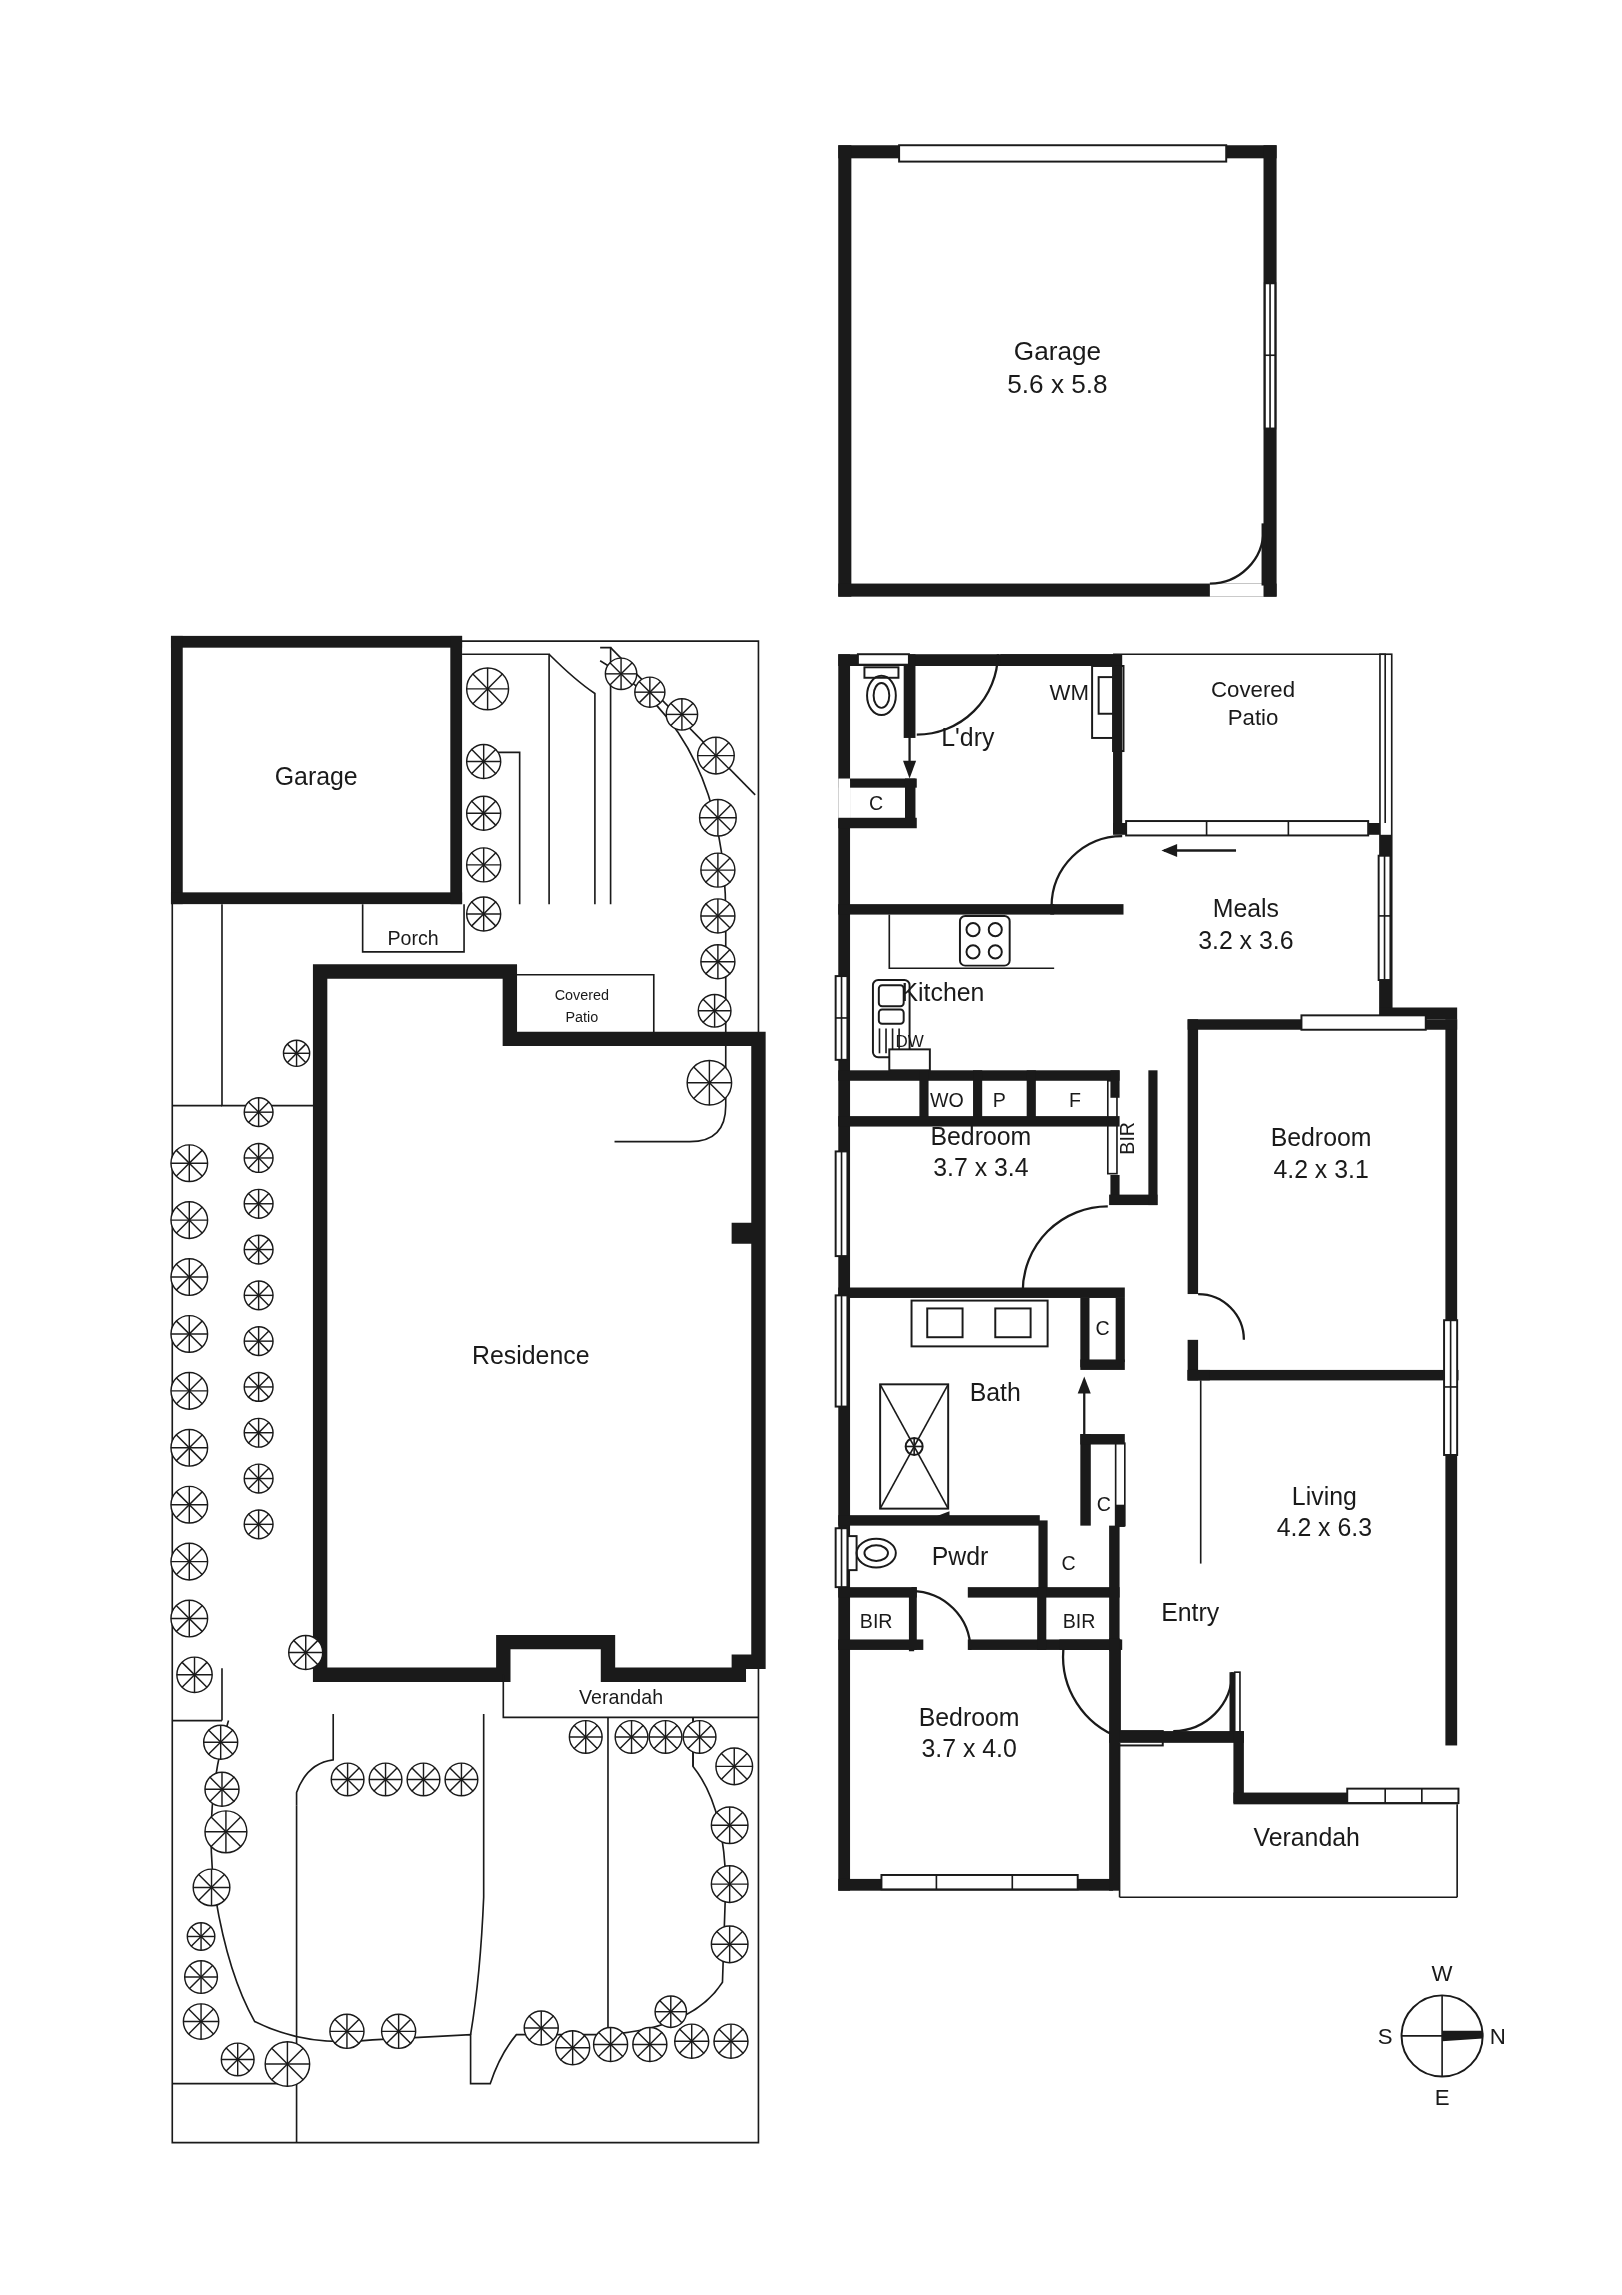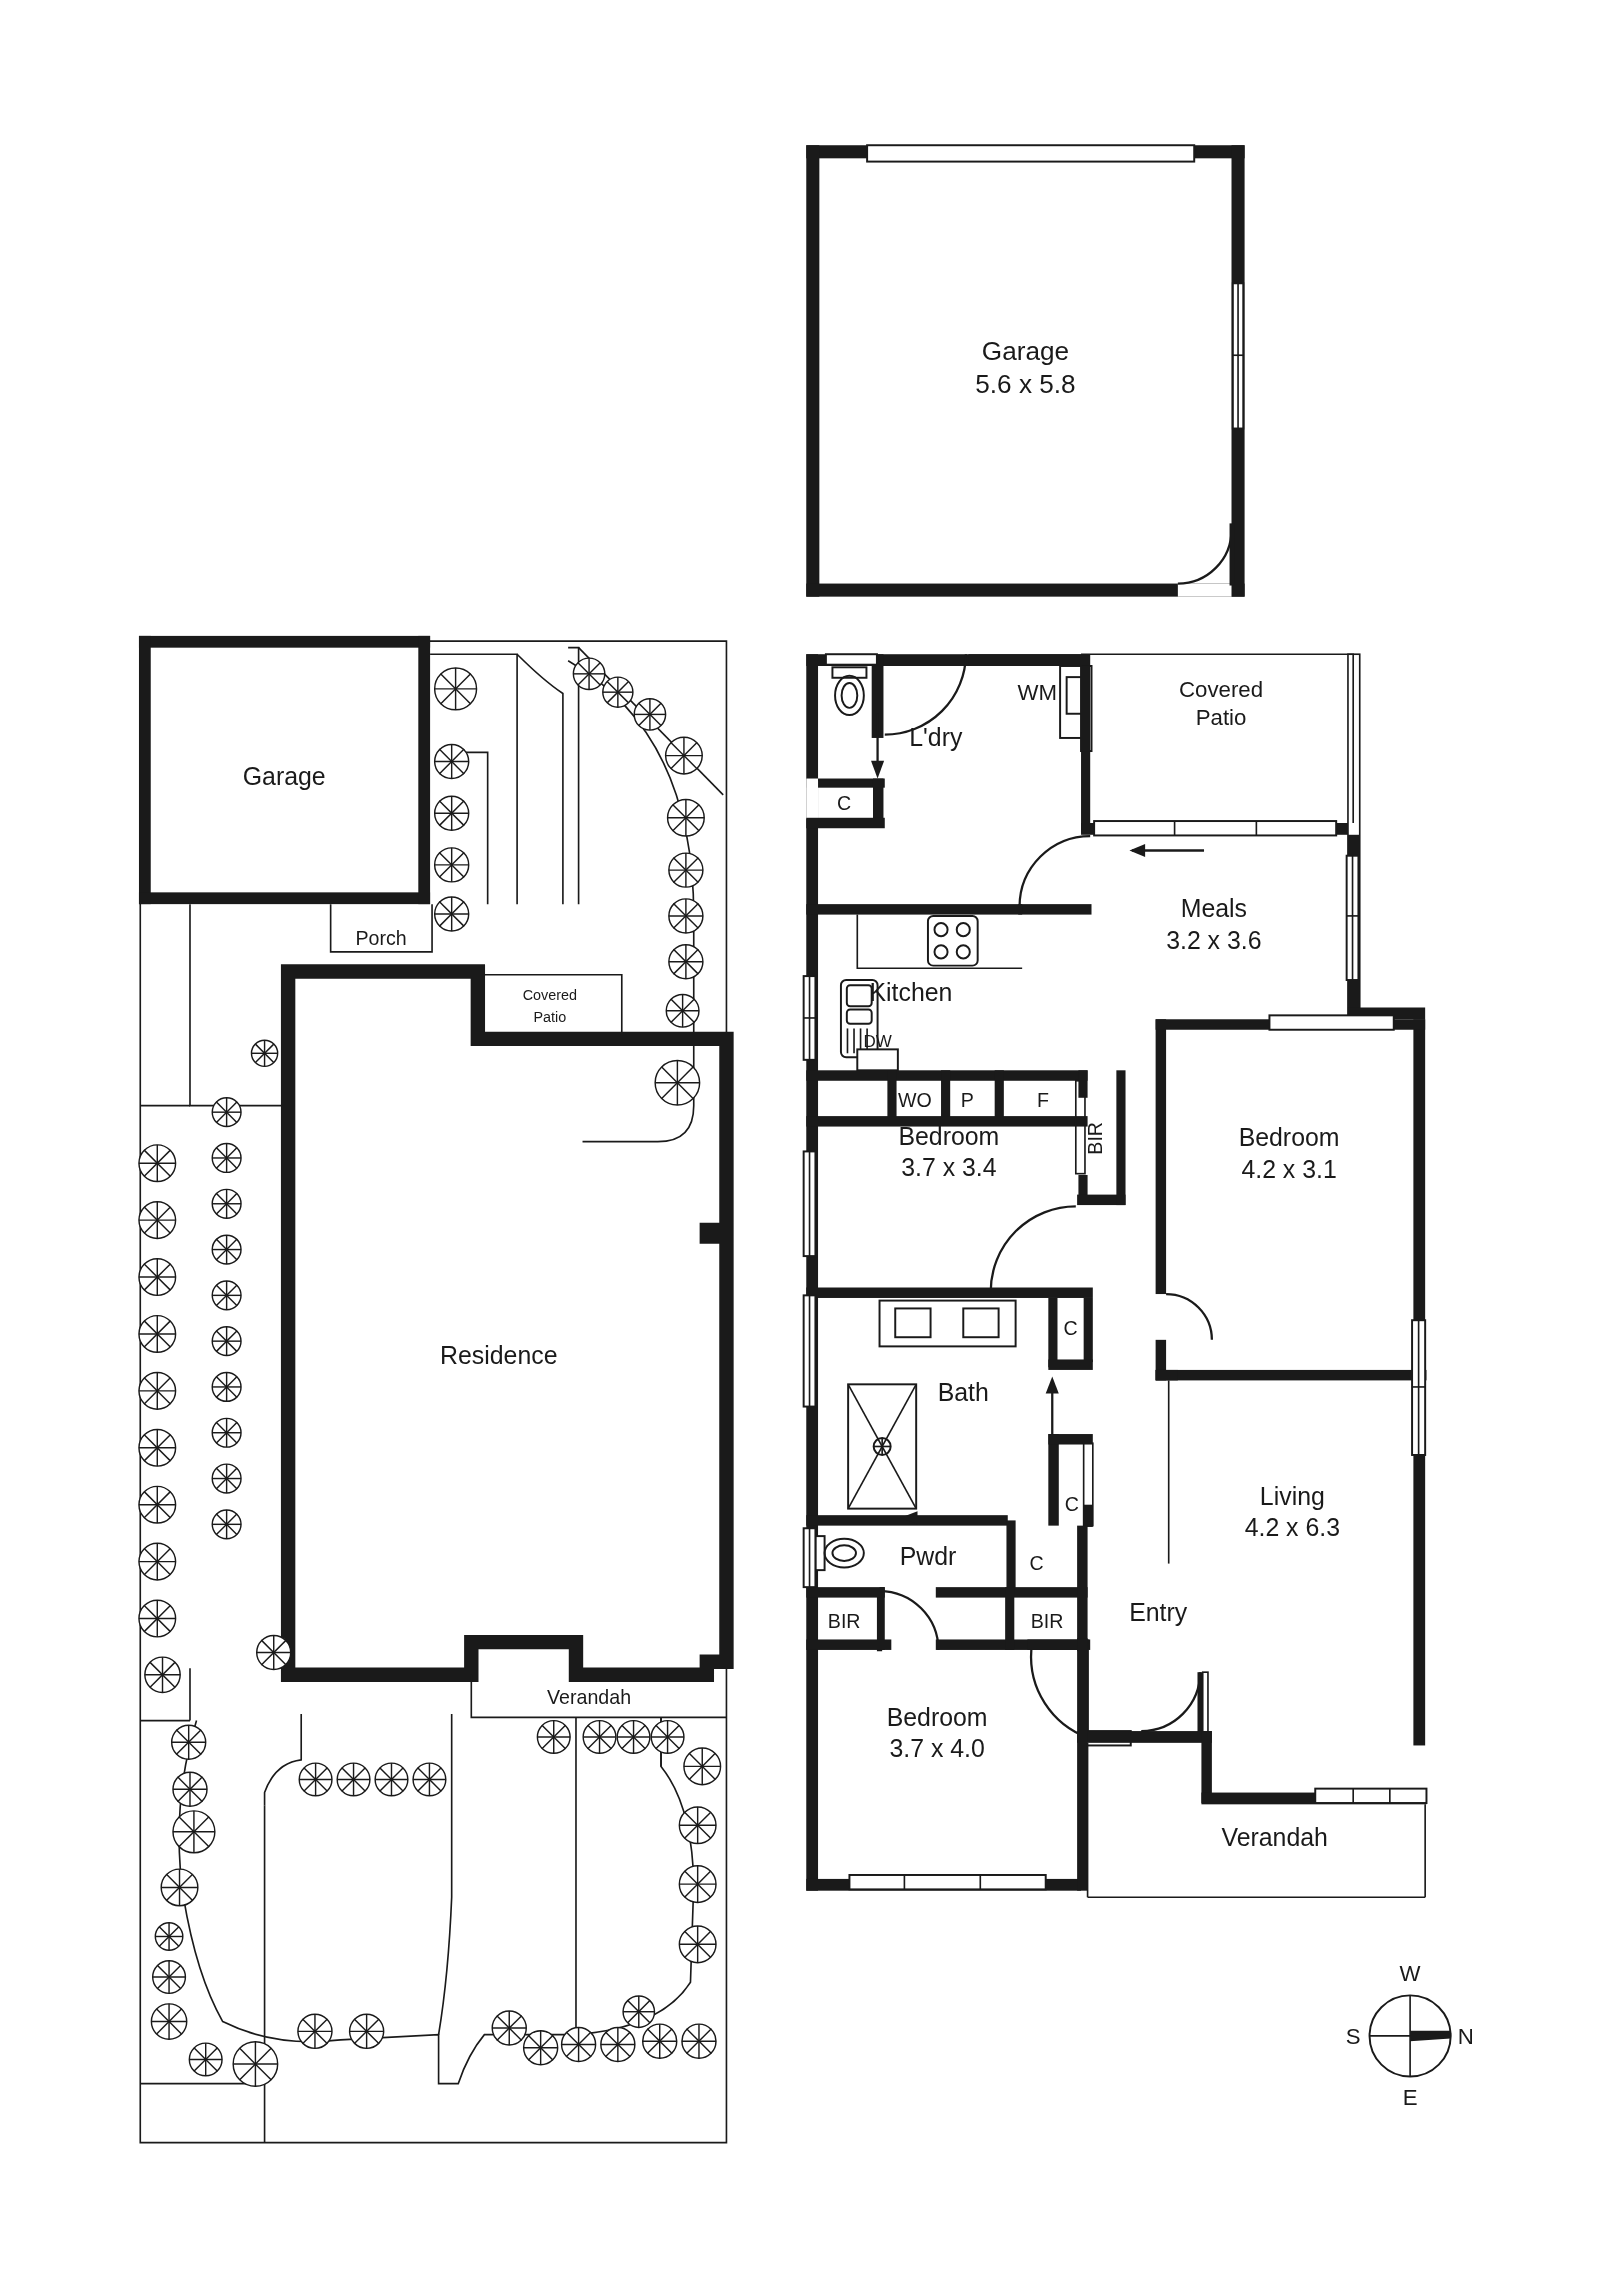--- a/index.html
+++ b/index.html
@@ -1,18 +1,18 @@
 <!DOCTYPE html>
 <html style="font-size:10.5px"><head>
 <meta charset="utf-8">
 <style>
   html,body{margin:0;padding:0;background:#ffffff;}
   body{width:1623px;height:2295px;position:relative;overflow:hidden;
        font-family:"Liberation Sans","DejaVu Sans",sans-serif;color:#1a1a1a;}
-  #sheet{position:absolute;left:0;top:0;width:1452px;height:2295px;}
+  #sheet{position:absolute;left:0;top:0;width:1452px;height:2295px;padding-left:32px;}
   svg{display:block;}
   .lbl{font-family:"Liberation Sans","DejaVu Sans",sans-serif;fill:#1a1a1a;text-anchor:middle;}
   .t-xl{font-size:40px;}
   .t-lg{font-size:38px;}
   .t-md{font-size:34px;}
   .t-sm{font-size:30px;}
   .t-xs{font-size:26px;}
   .t-xxs{font-size:22px;}
   .wall{fill:#1a1a1a;}
   .thin2{fill:none;stroke:#1a1a1a;stroke-width:2.5;}

